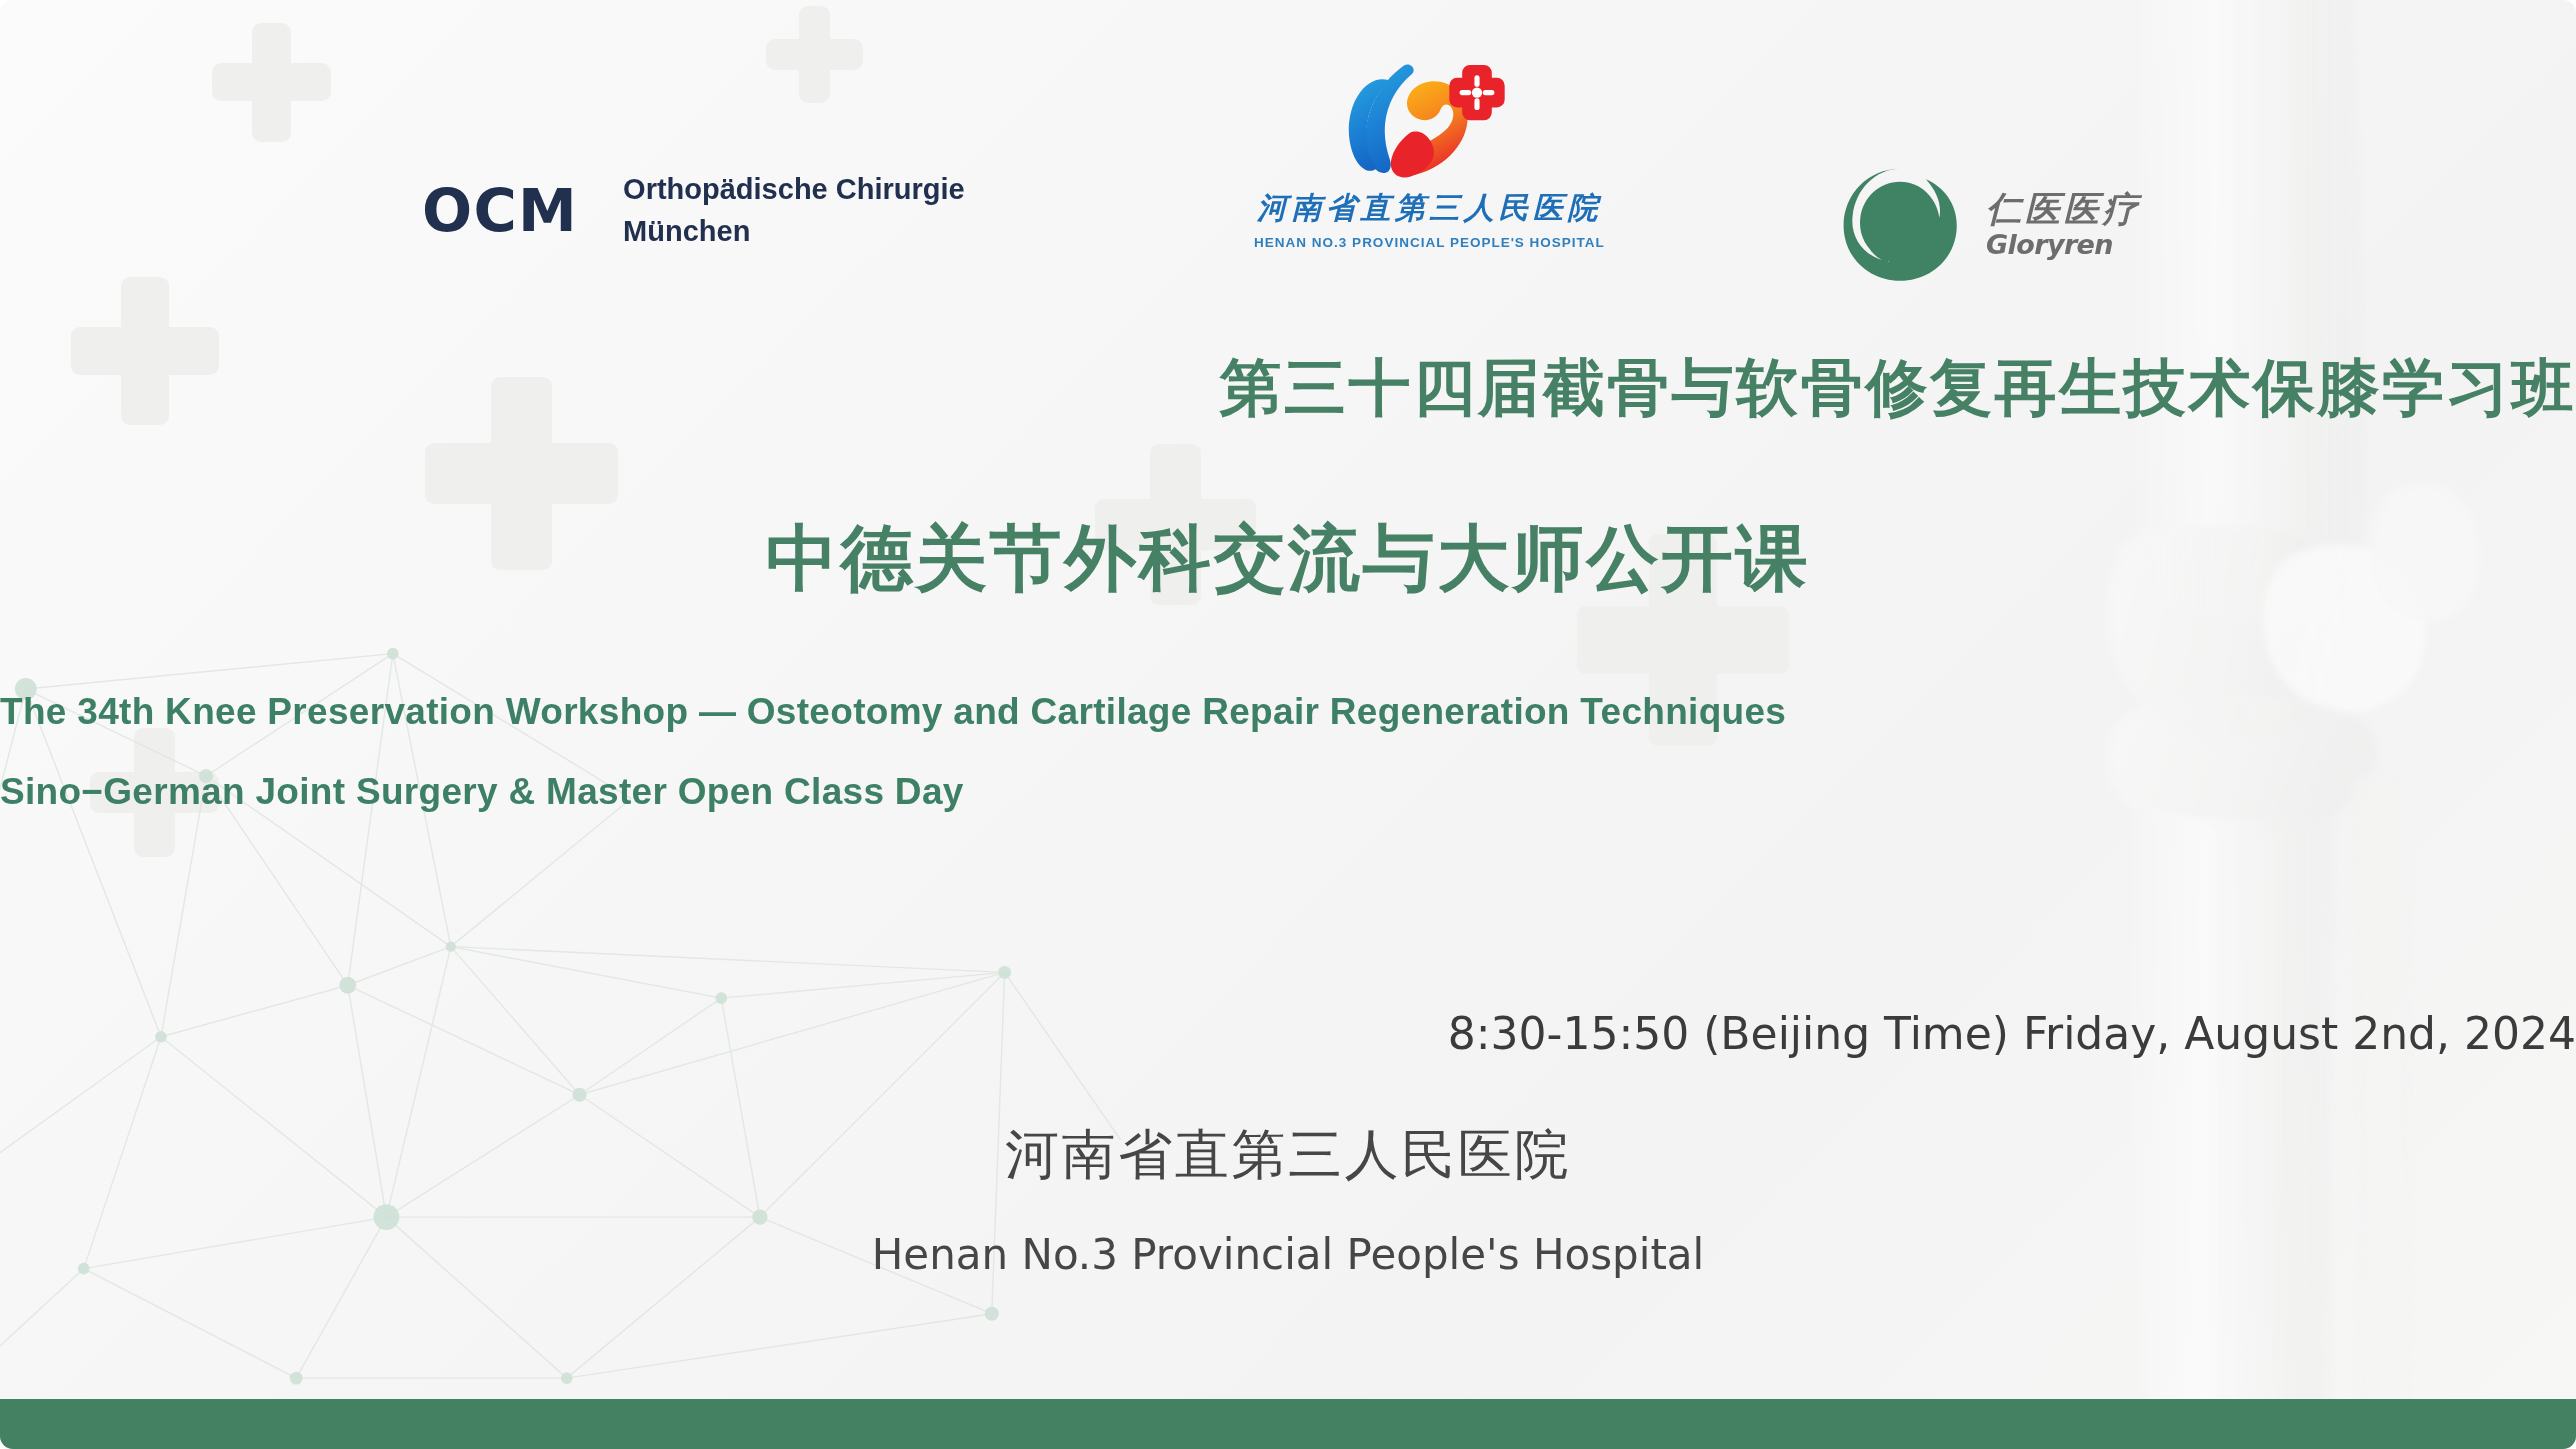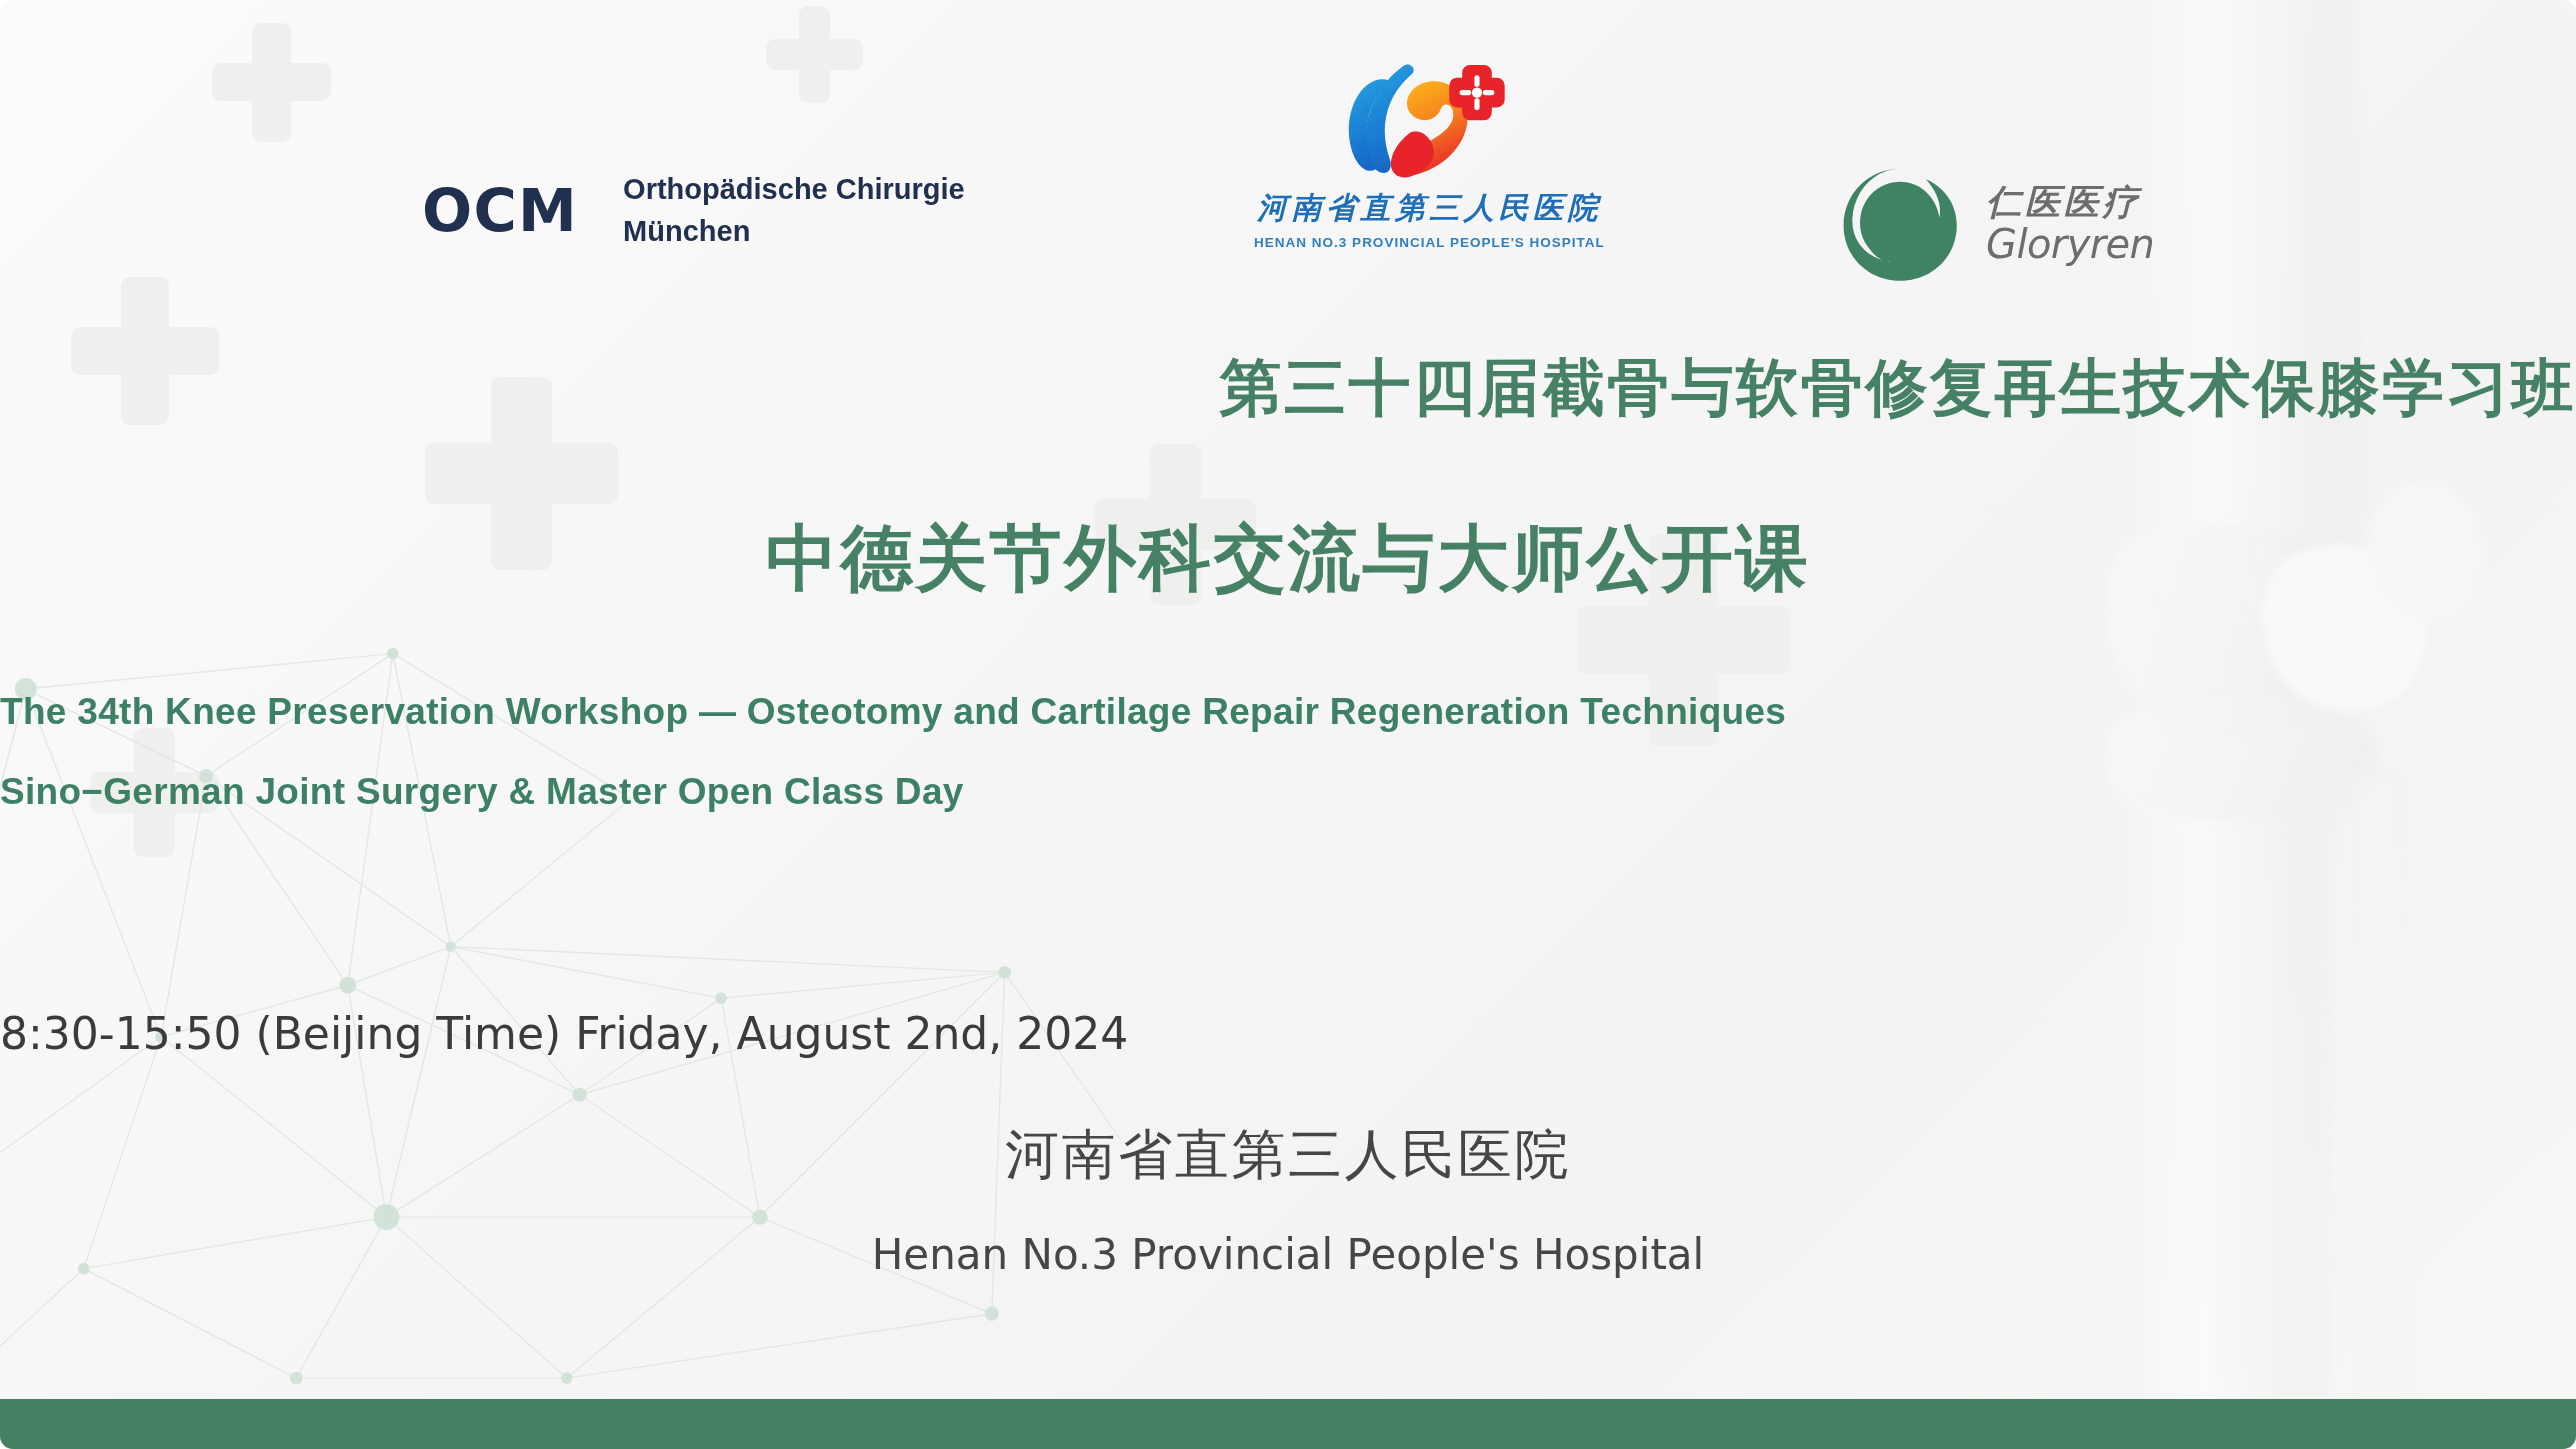--- a/index.html
+++ b/index.html
@@ -106,22 +106,22 @@
     font-family: "DejaVu Sans", sans-serif;
     font-size: 35px;
     font-weight: 700;
     font-style: italic;
     letter-spacing: 3.9px;
     color: #6d6d6d;
   }
   .glory-en {
     margin-top: 4px;
     font-family: "DejaVu Sans", sans-serif;
-    font-size: 40px;
-    font-weight: 400;
+    font-size: 27px;
+    font-weight: 700;
     font-style: italic;
     letter-spacing: -0.6px;
     color: #6d6d6d;
   }
 
   
   .content { position: absolute; inset: 0; }
 
   .title-cn-1 {
     position: absolute;
@@ -168,26 +168,27 @@
     font-size: 59px;
     font-weight: 400;
     letter-spacing: 1.3px;
     color: #464646;
     line-height: 1.25;
     white-space: nowrap;
   }
   .date-en {
     position: absolute;
     top: 1008px; left: 0; right: 0;
-    text-align: left;
+    text-align: right;
     font-family: "DejaVu Sans", sans-serif;
     font-size: 44px;
     font-weight: 400;
     color: #3b3b3b;
     white-space: nowrap;
+    padding-left: 36px;
   }
 
   
   .venue-cn {
     position: absolute;
     top: 1119px; left: 0; right: 0;
     text-align: center;
     font-family: "DejaVu Sans", sans-serif;
     font-size: 54px;
     font-weight: 400;

